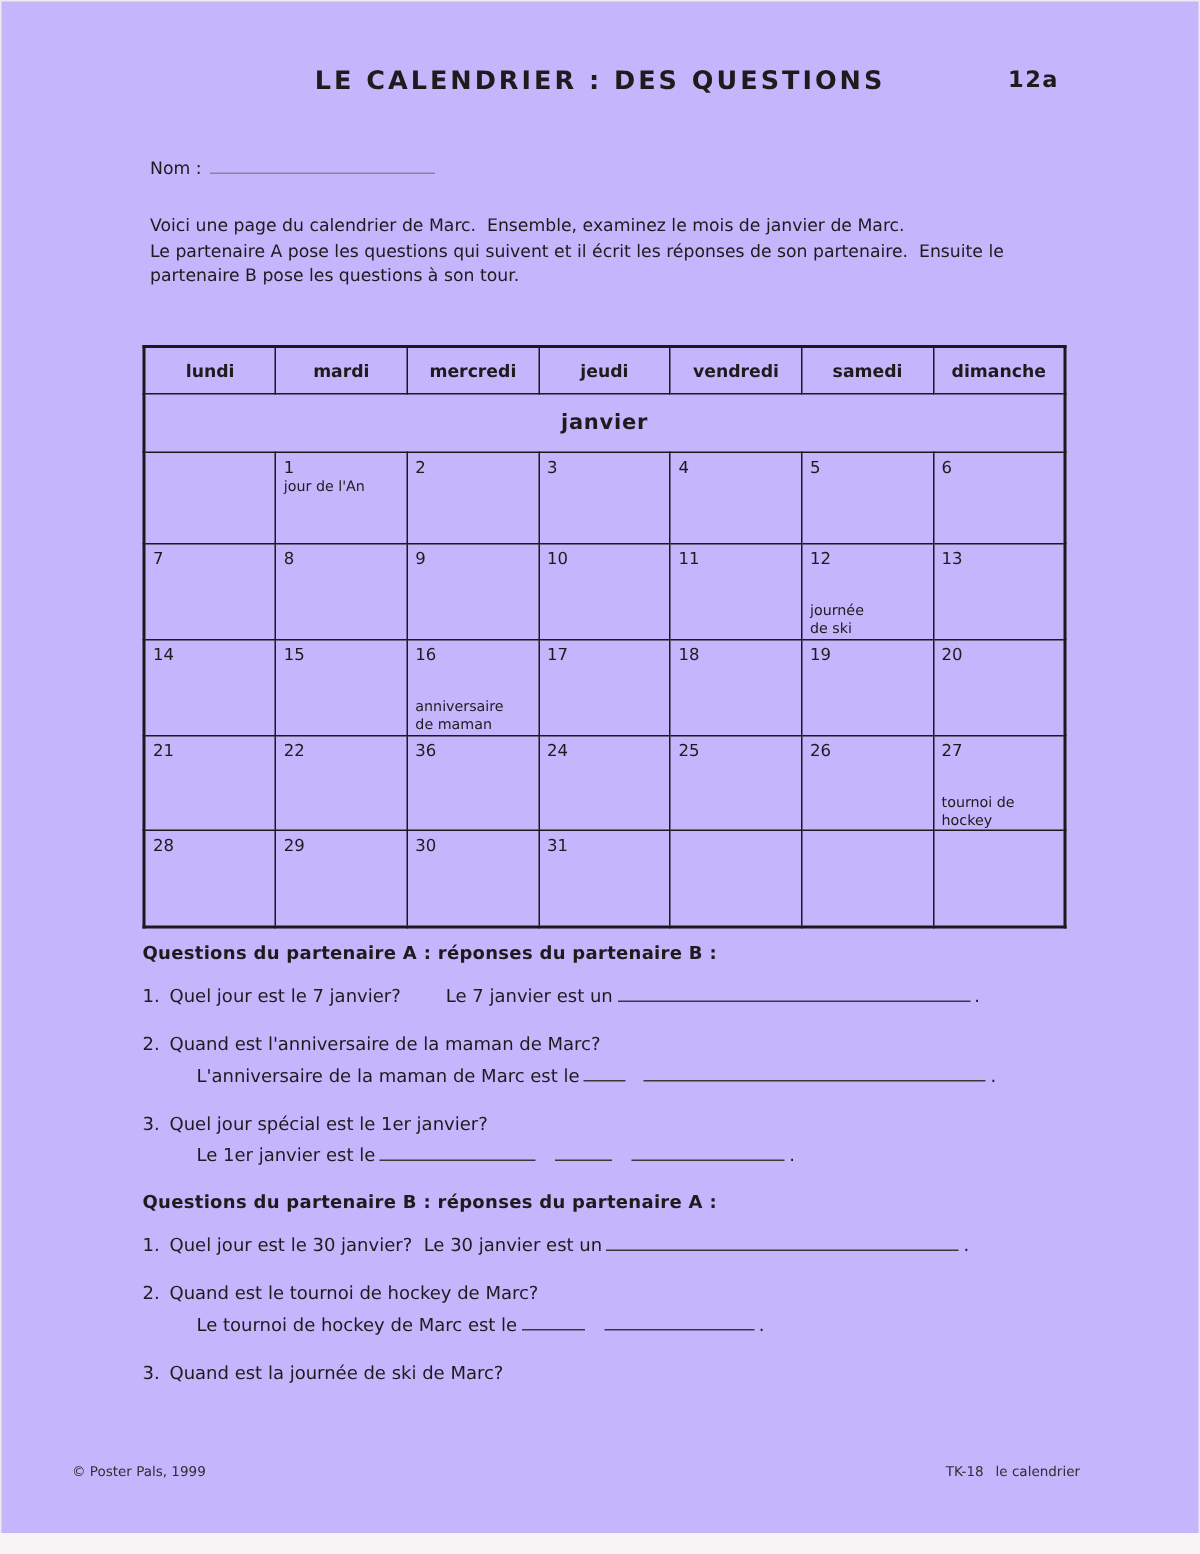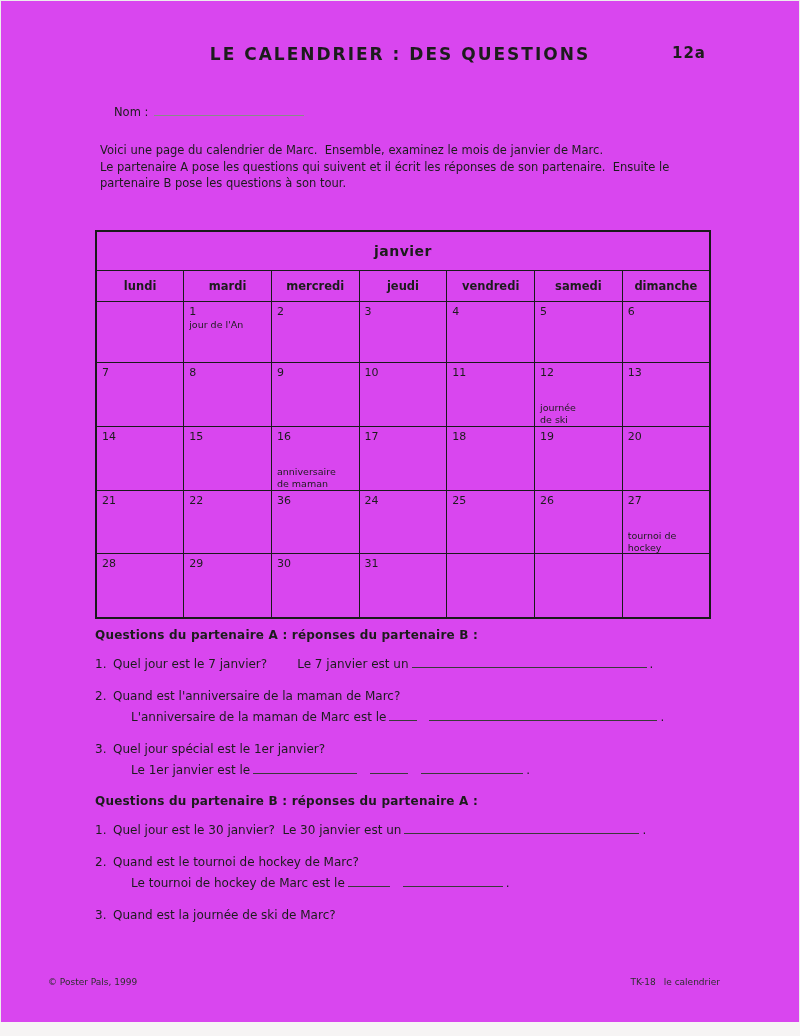--- a/index.html
+++ b/index.html
@@ -4,39 +4,39 @@
 <style>
   html,body{margin:0;padding:0;}
   body{
     width:800px;height:1036px;position:relative;
     background:#ffffff;
     font-family:"DejaVu Sans","Liberation Sans",sans-serif;
     color:#1c1c1c;
     overflow:hidden;
   }
   .page{
-    position:absolute;inset:0;background:#d946ef;
+    position:absolute;inset:0;background:#c4b5fd;
     box-shadow:inset 0 0 0 1px #ececec;
   }
   .bottom-shade{
     position:absolute;left:0;right:0;bottom:0;height:14px;
     background:#f6f4f4;
   }
   
   .doc-title{
     position:absolute;top:44px;left:0;width:100%;
     text-align:center;font-size:17px;font-weight:bold;
     letter-spacing:2px;
   }
   .page-number{
     position:absolute;top:44px;left:672px;
     font-size:15px;font-weight:bold;letter-spacing:1px;
   }
   
-  .name-row{position:absolute;left:100px;top:104px;font-size:11.5px;margin-left:14px;}
+  .name-row{position:absolute;left:100px;top:104px;font-size:11.5px;}
   .name-line{
     display:inline-block;width:150px;height:11px;
     border-bottom:1.4px solid #8a8a8a;margin-left:6px;
   }
   
   .instructions{
     position:absolute;left:100px;top:142px;width:625px;
     font-size:11.5px;line-height:16.5px;
   }
   .instructions div{white-space:pre-wrap;}
@@ -118,31 +118,31 @@
         <col>
         <col>
         <col>
         <col>
         <col>
         <col>
         <col>
       </colgroup>
     <thead>
       <tr>
-        <th class="month-title" colspan="7">janvier</th>
-      </tr>
-      <tr>
           <th class="day-header">lundi</th>
           <th class="day-header">mardi</th>
           <th class="day-header">mercredi</th>
           <th class="day-header">jeudi</th>
           <th class="day-header">vendredi</th>
           <th class="day-header">samedi</th>
           <th class="day-header">dimanche</th>
         </tr>
+      <tr>
+        <th class="month-title" colspan="7">janvier</th>
+      </tr>
     </thead>
     <tbody>
         <tr>
           <td class="cal-cell"></td>
           <td class="cal-cell">
             <div class="day-num">1</div>
             <div class="event">
               <div>jour de l'An</div>
             </div>
           </td>

